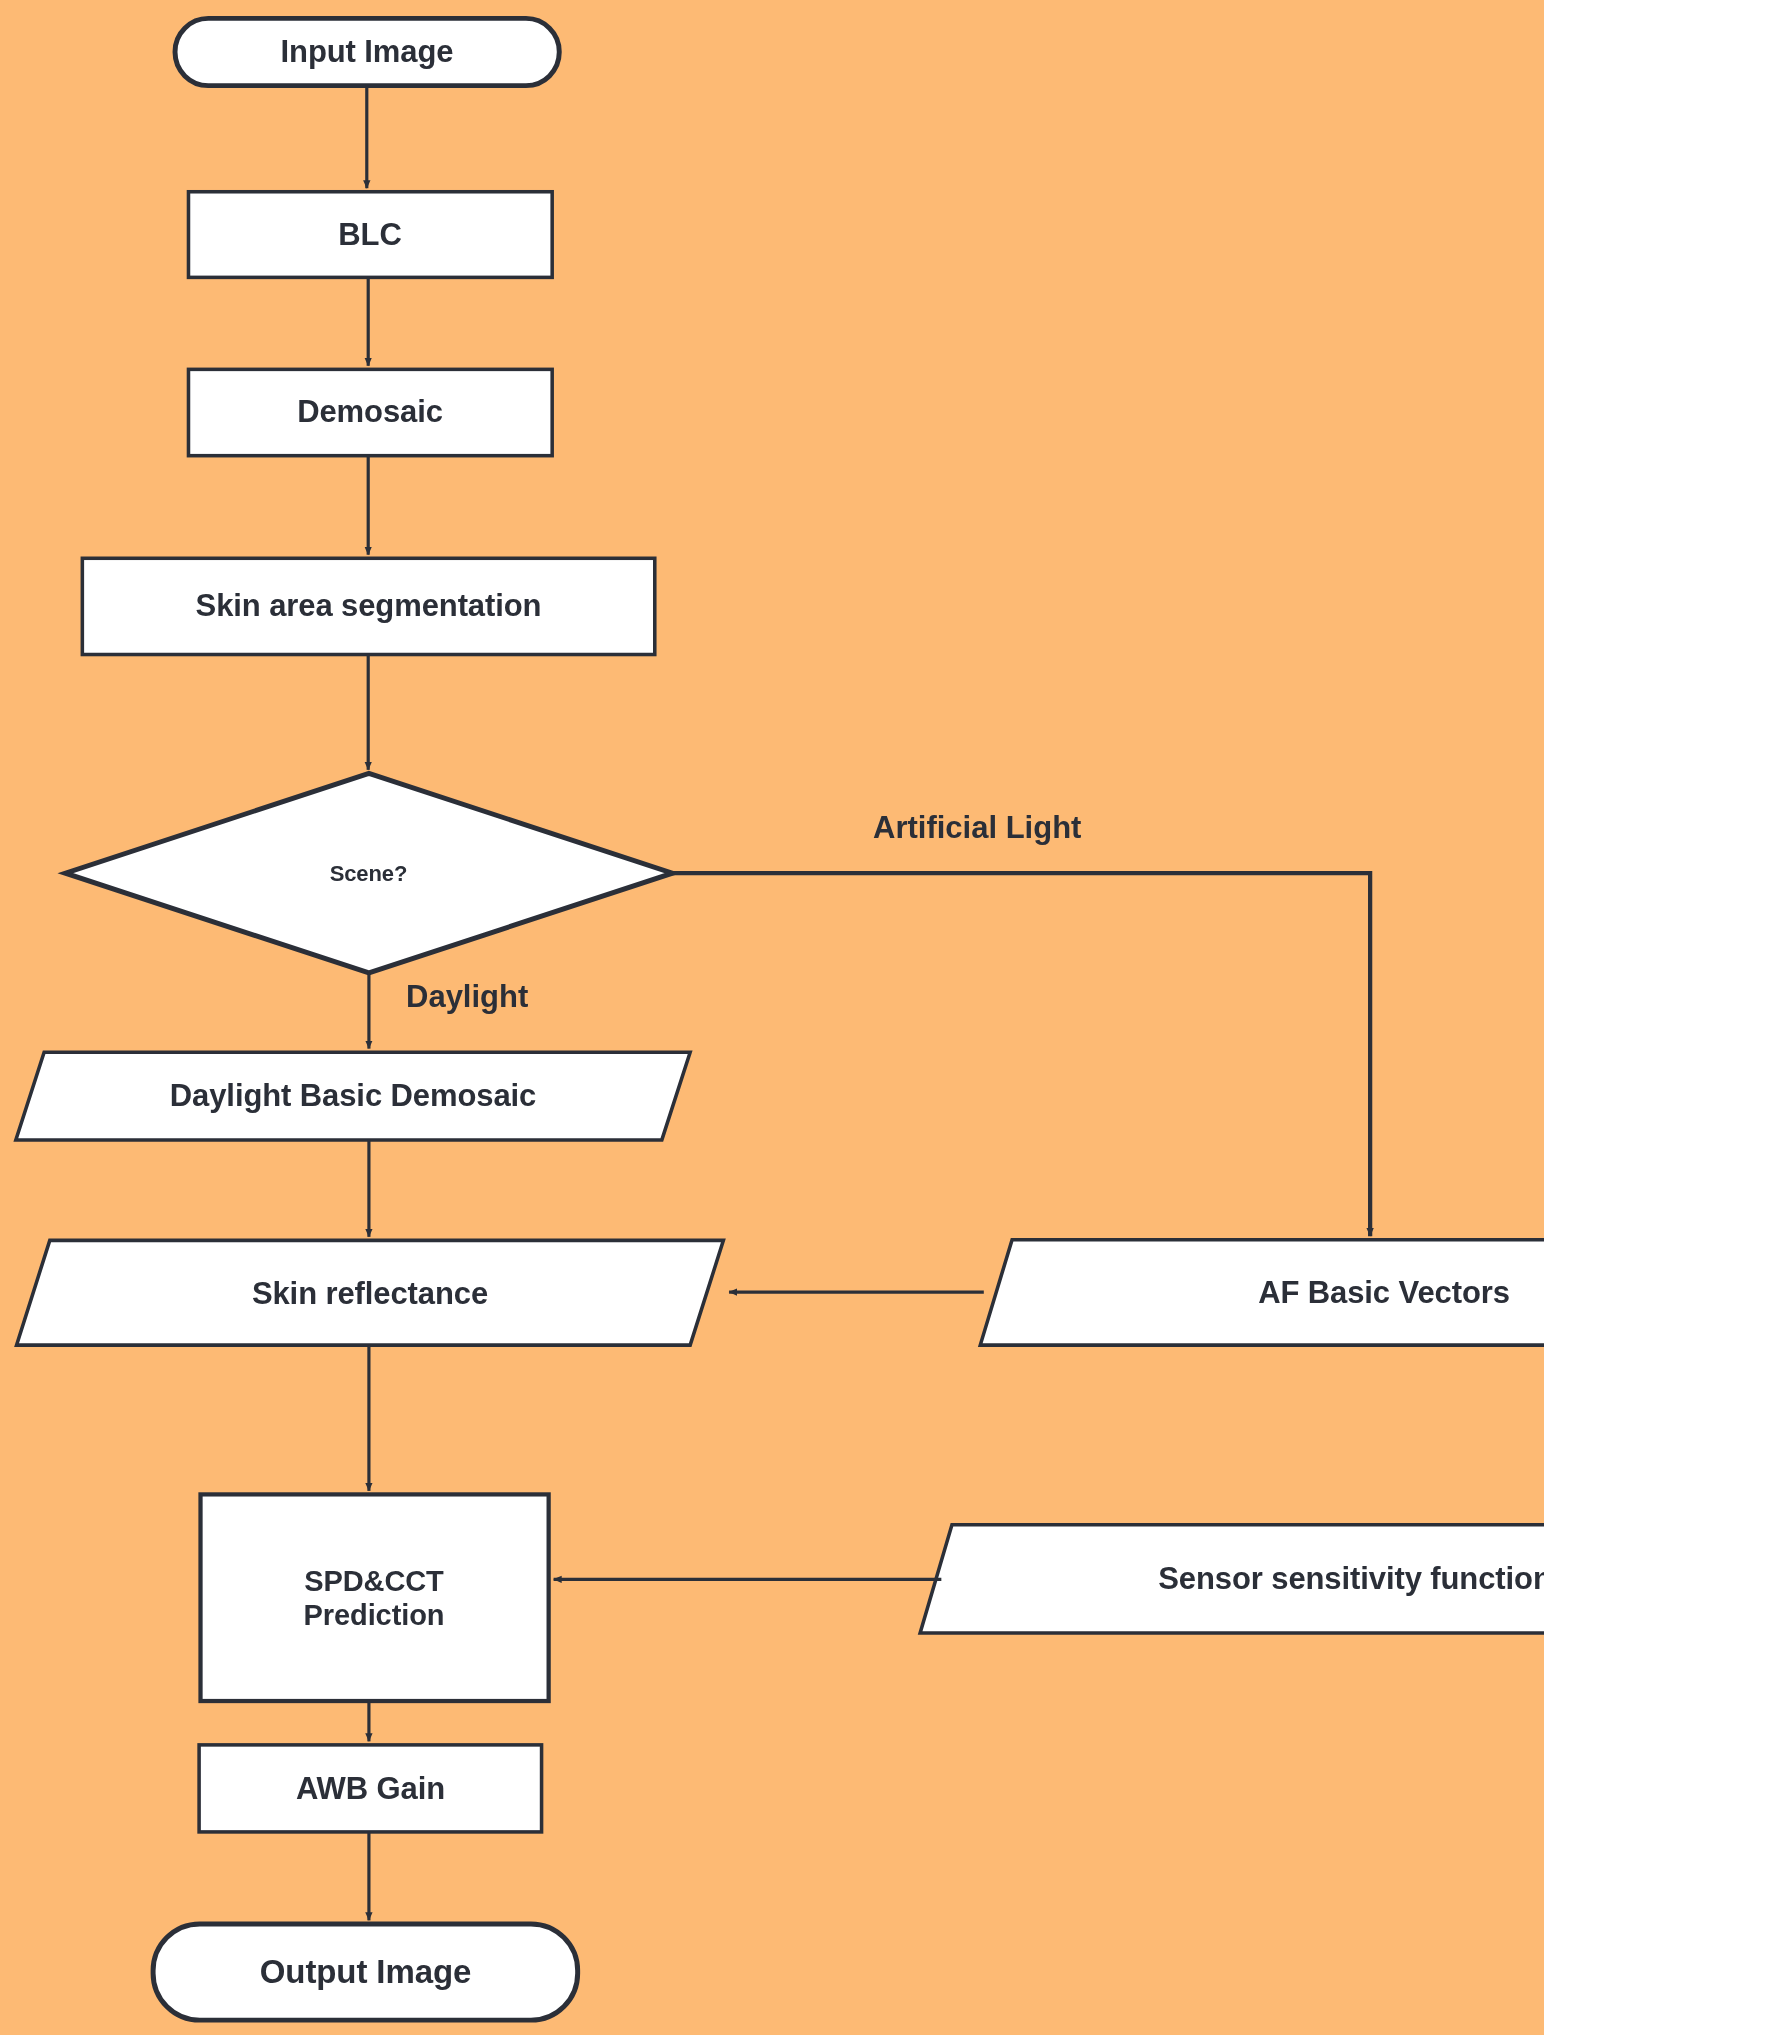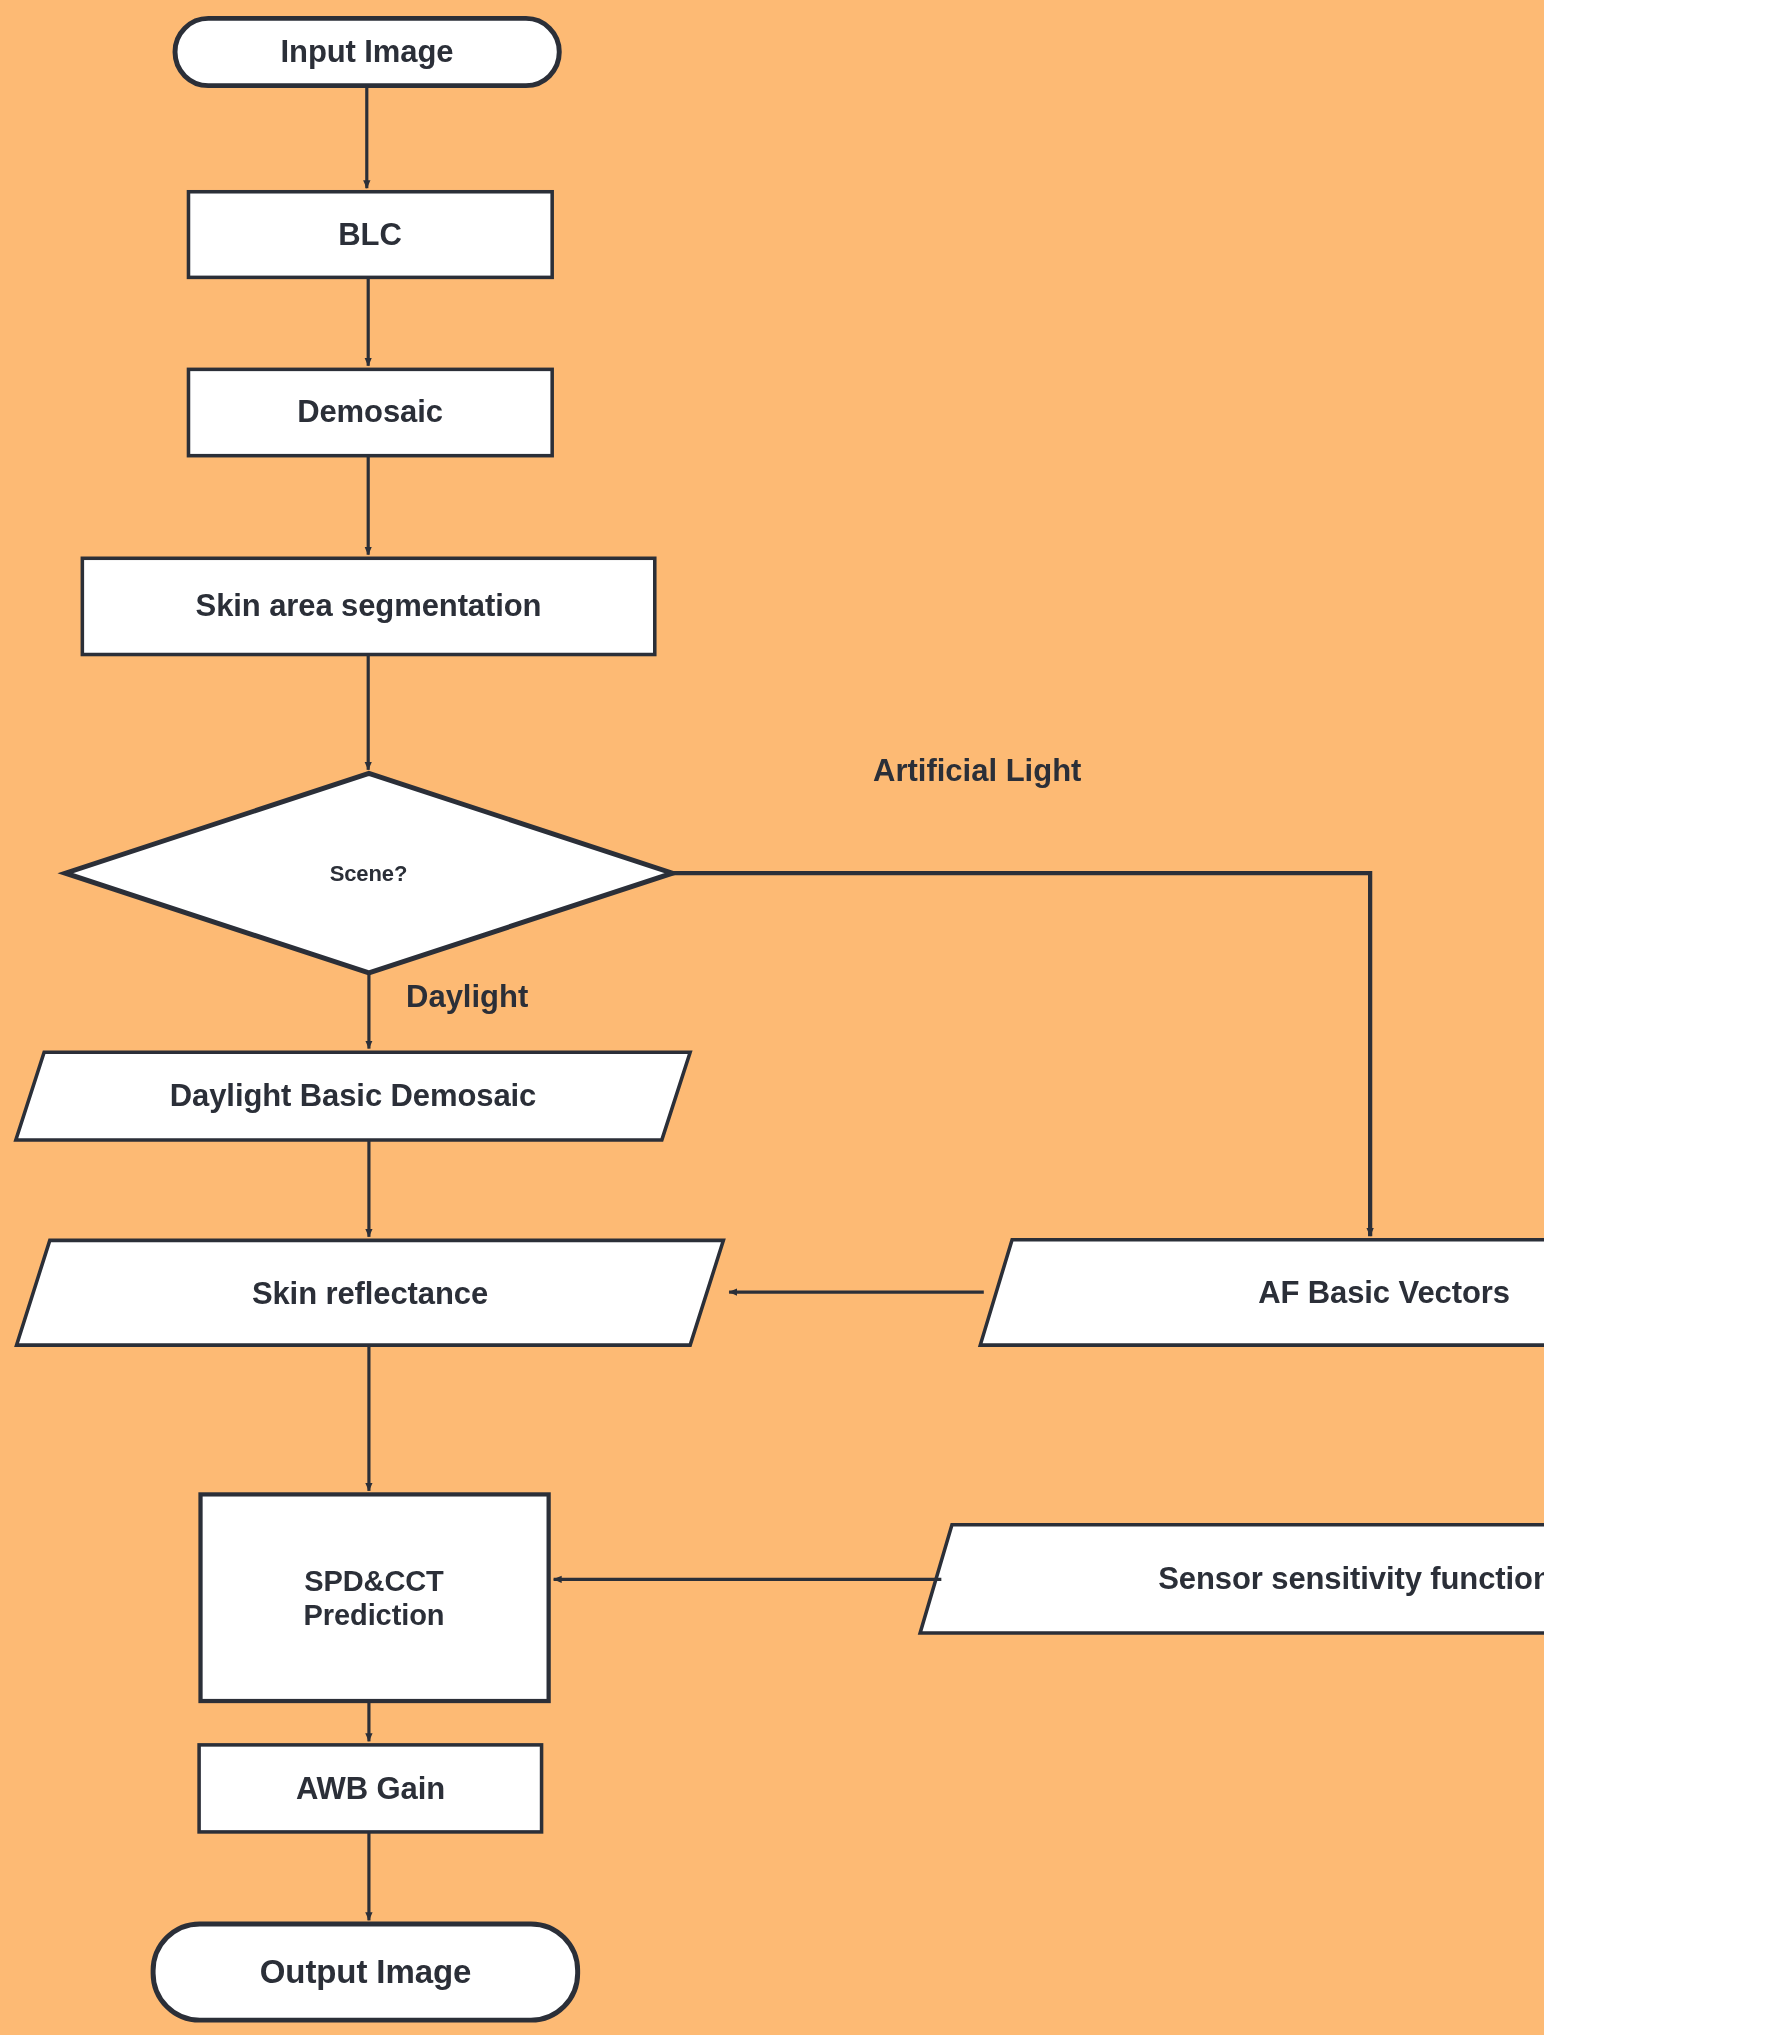--- a/index.html
+++ b/index.html
@@ -99,18 +99,18 @@
     <span>SPD&amp;CCT</span>
     <span>Prediction</span>
   </div>
 
   <div class="nodelabel" style="left:952px;top:1525px;width:806px;height:108px;font-size:31px;">Sensor sensitivity function</div>
 
   <div class="nodelabel" style="left:199px;top:1745px;width:343px;height:87px;font-size:31px;">AWB Gain</div>
 
   <div class="nodelabel" style="left:153px;top:1924px;width:425px;height:96px;font-size:33px;">Output Image</div>
 
-  <div class="edgelabel" style="left:873px;top:753px;font-size:31px;">Artificial Light</div>
+  <div class="edgelabel" style="left:873px;top:810px;font-size:31px;">Artificial Light</div>
 
   <div class="edgelabel" style="left:406px;top:979px;font-size:31px;">Daylight</div>
 
 </div>
 
 
 </body></html>

